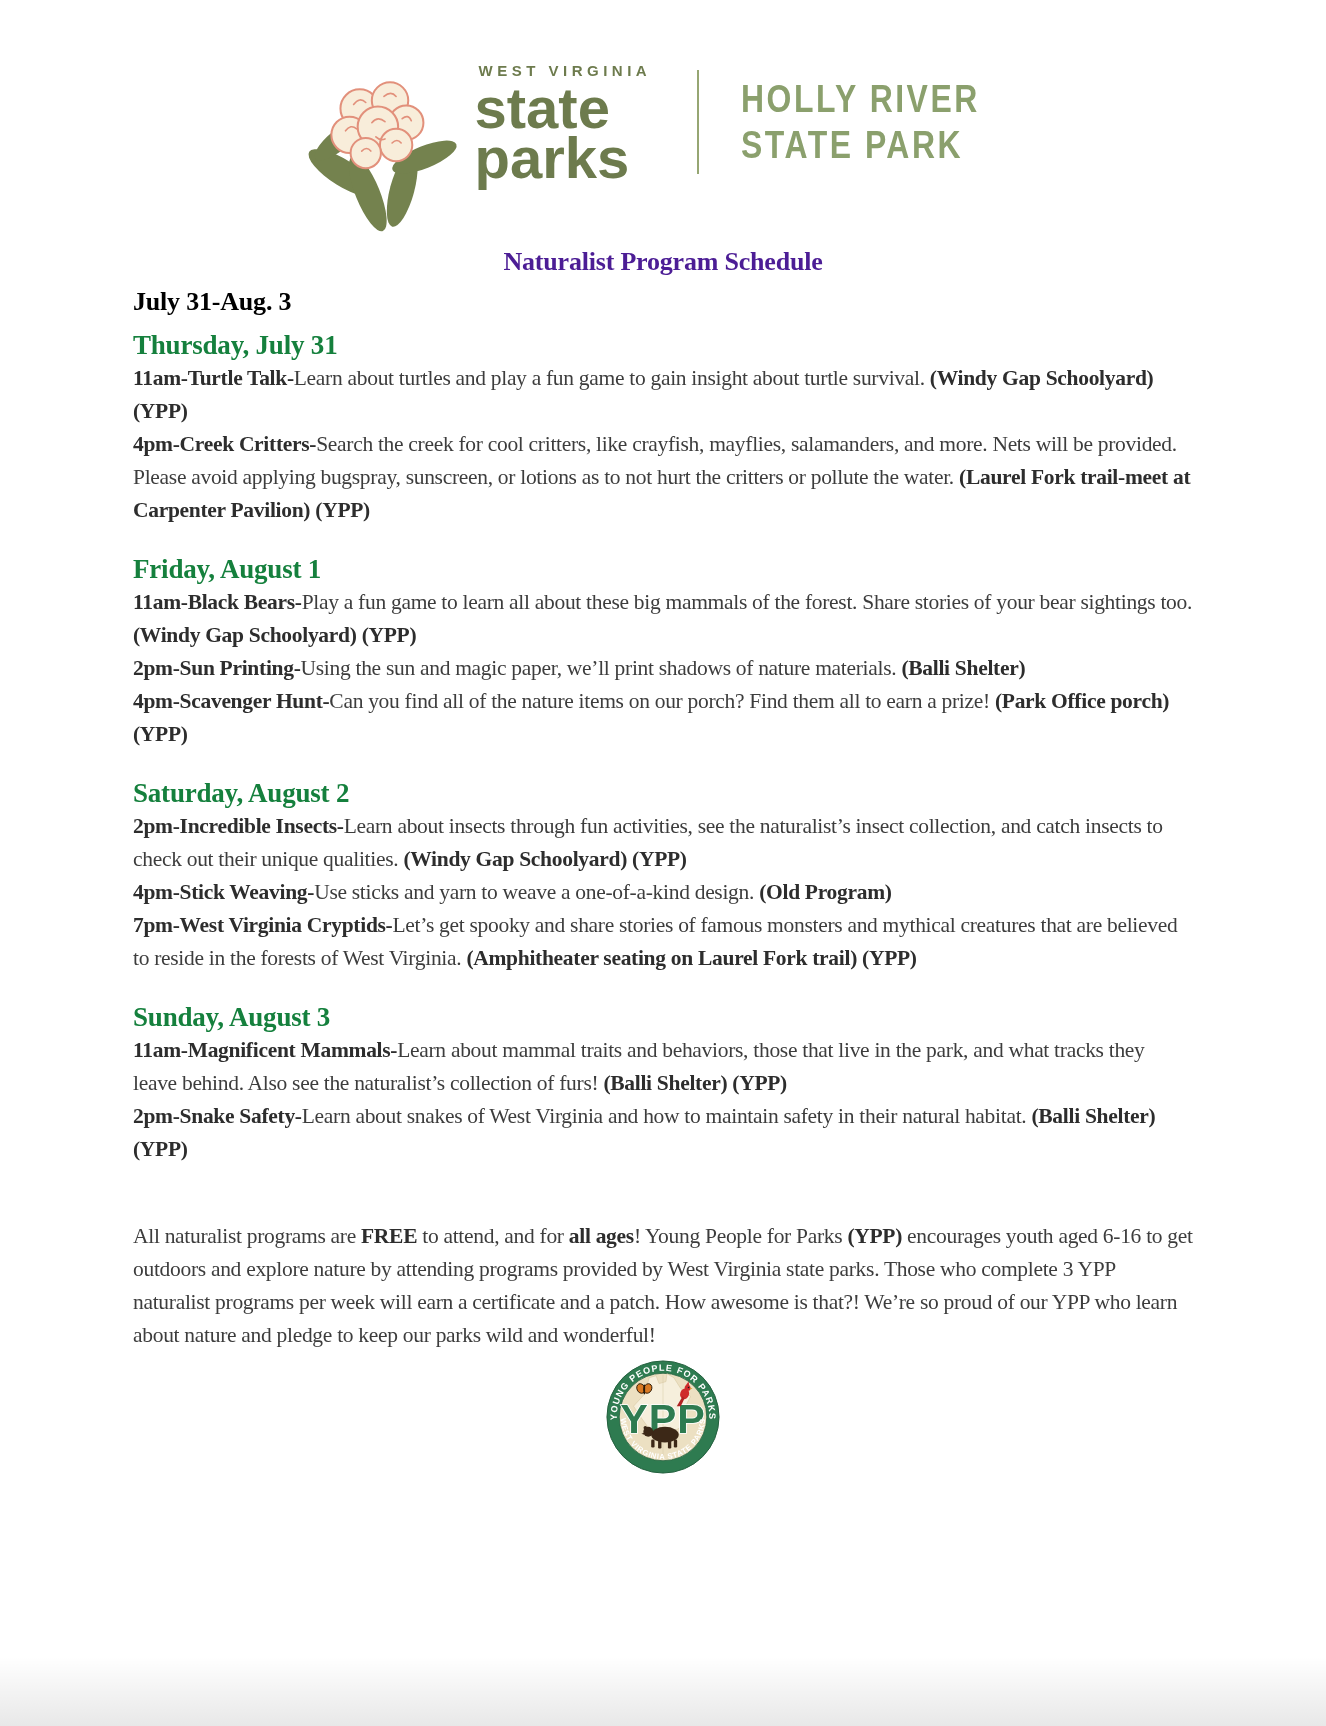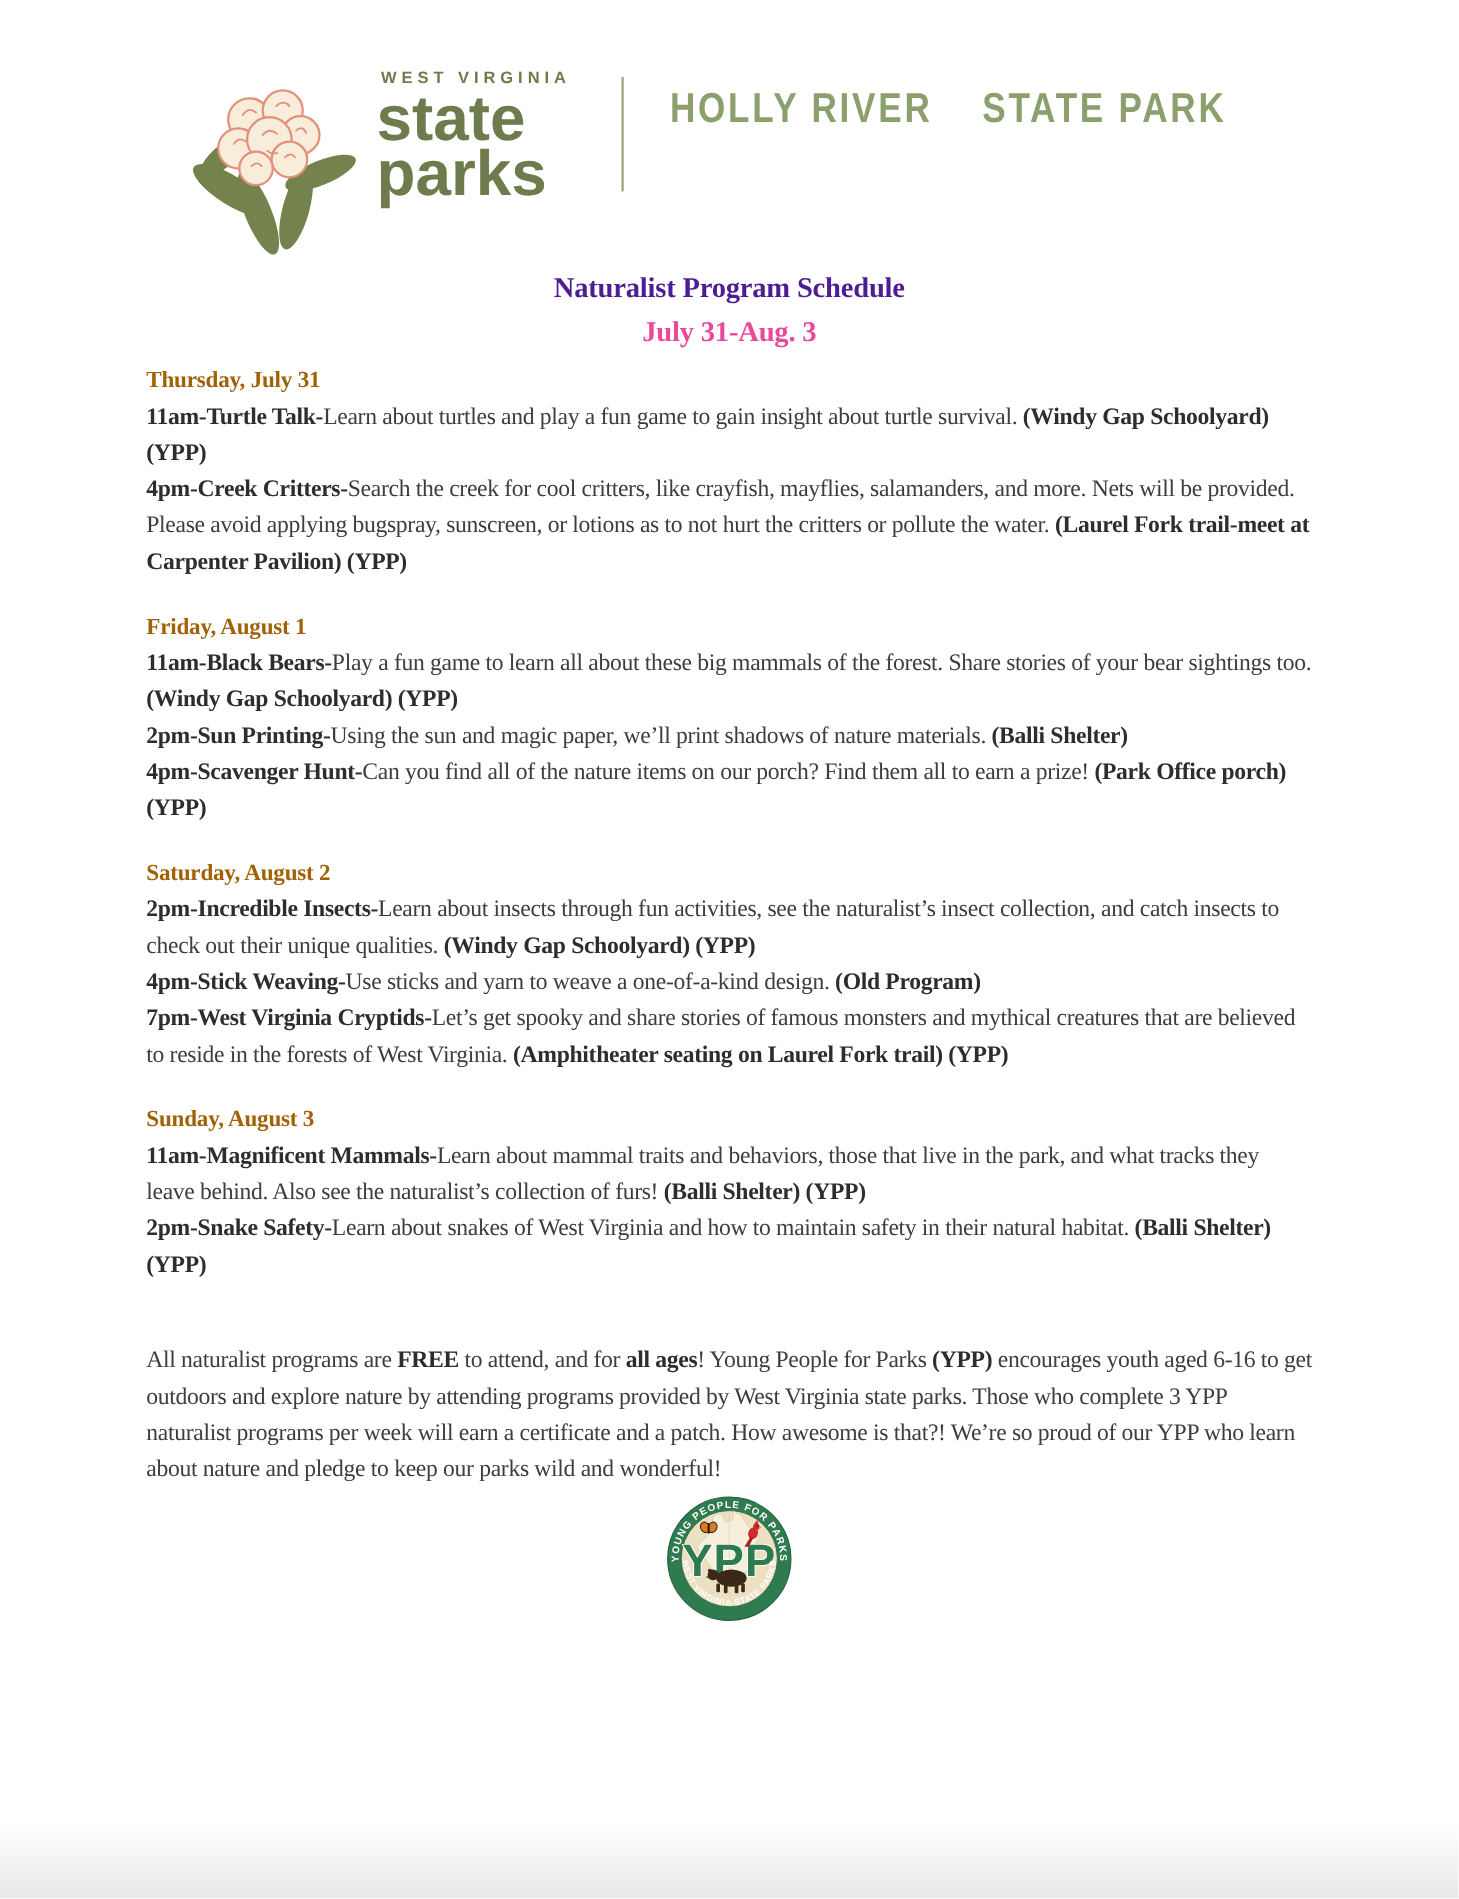--- a/index.html
+++ b/index.html
@@ -18,42 +18,42 @@
   .brand-col { display:flex; flex-direction:column; align-items:flex-start; margin-top:10px; }
   .brand-region {
     font-family:"Liberation Sans", sans-serif; font-weight:bold;
     font-size:15px; letter-spacing:4.5px; color:#6d7b4d; margin-left:4px; margin-bottom:4px;
   }
   .brand-word {
     font-family:"Liberation Sans", sans-serif; font-weight:bold;
     font-size:58px; line-height:50px; color:#6d7b4d; letter-spacing:0px;
   }
   .logo-divider { width:2px; height:104px; background:#96a673; margin:18px 26px 0 30px; flex:0 0 auto; }
-  .park-col { display:flex; flex-direction:row; margin-top:24px; }
+  .park-col { display:flex; flex-direction:column; margin-top:24px; }
   .park-word {
     font-family:"Liberation Sans", sans-serif; font-weight:bold;
     font-size:38px; line-height:46px; color:#8ba06d; letter-spacing:3px;
     transform:scaleX(0.84); transform-origin:left center; white-space:nowrap;
   }
 
   
   .doc { margin:0 133px; }
   .doc-title {
     text-align:center; font-weight:bold; color:#4c1d95;
     font-size:26px; line-height:40px; margin-top:14px; letter-spacing:-0.2px;
   }
   .doc-daterange {
-    text-align:center; font-weight:bold; color:#ec4899;
+    font-weight:bold; color:#000000;
     font-size:26px; line-height:40px; letter-spacing:-0.2px;
   }
   .day-section { margin-top:0; }
   .day-section + .day-section { margin-top:25px; }
   .schedule { margin-top:6px; }
   .day-heading {
-    font-weight:bold; color:#a16207; font-size:21px; line-height:34px; letter-spacing:-0.2px;
+    font-weight:bold; color:#15803d; font-size:27px; line-height:34px; letter-spacing:-0.2px;
   }
   .event {
     font-size:21.5px; line-height:33px; letter-spacing:-0.3px; color:#3d3d3d;
   }
   .event b, .closing b { color:#2d2d2d; }
   .closing {
     margin-top:54px; font-size:21.5px; line-height:33px; letter-spacing:-0.3px; color:#3d3d3d;
   }
 
   

